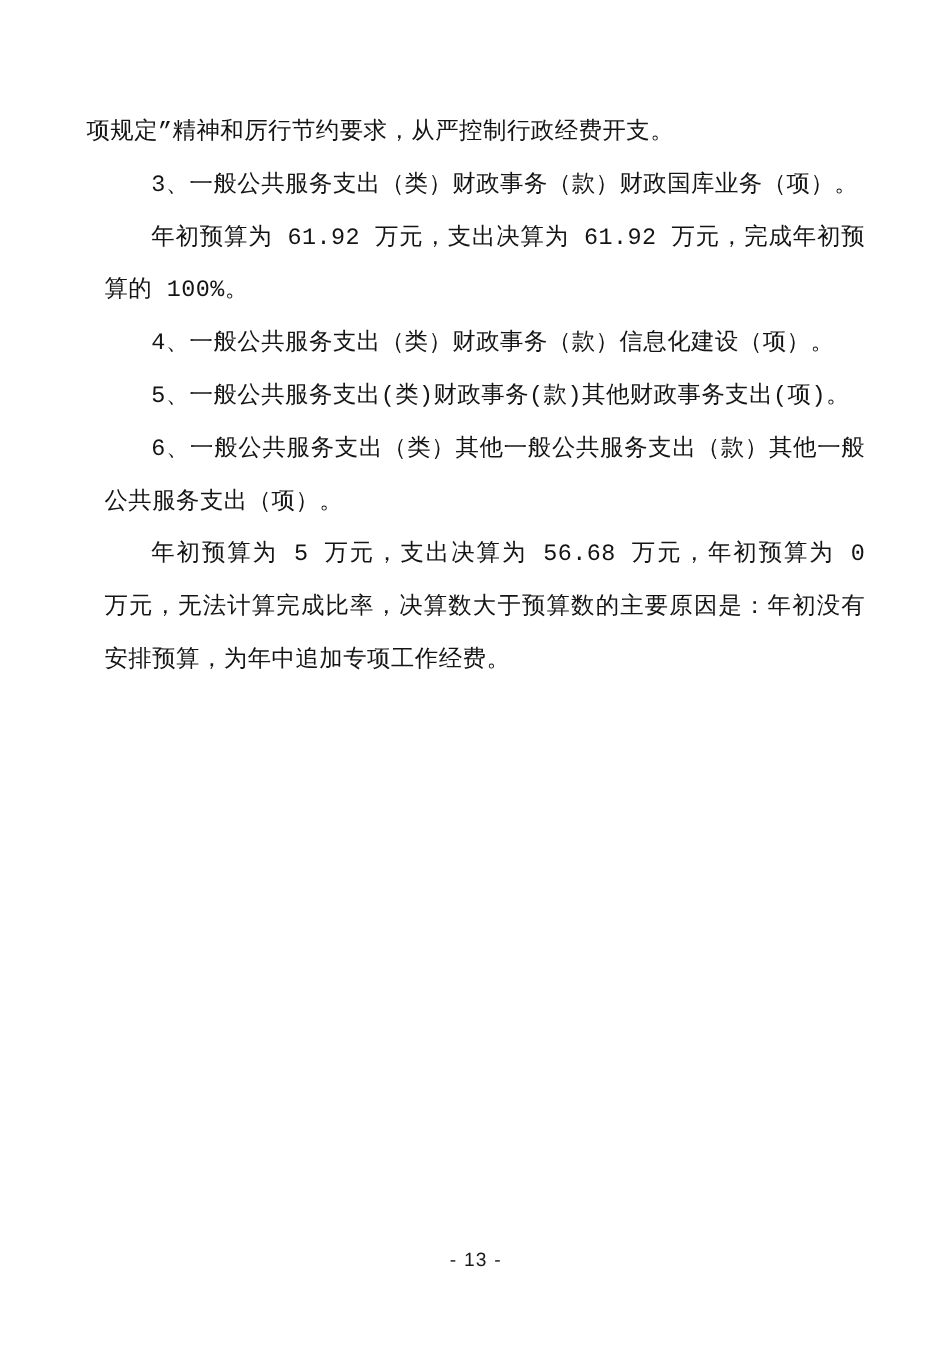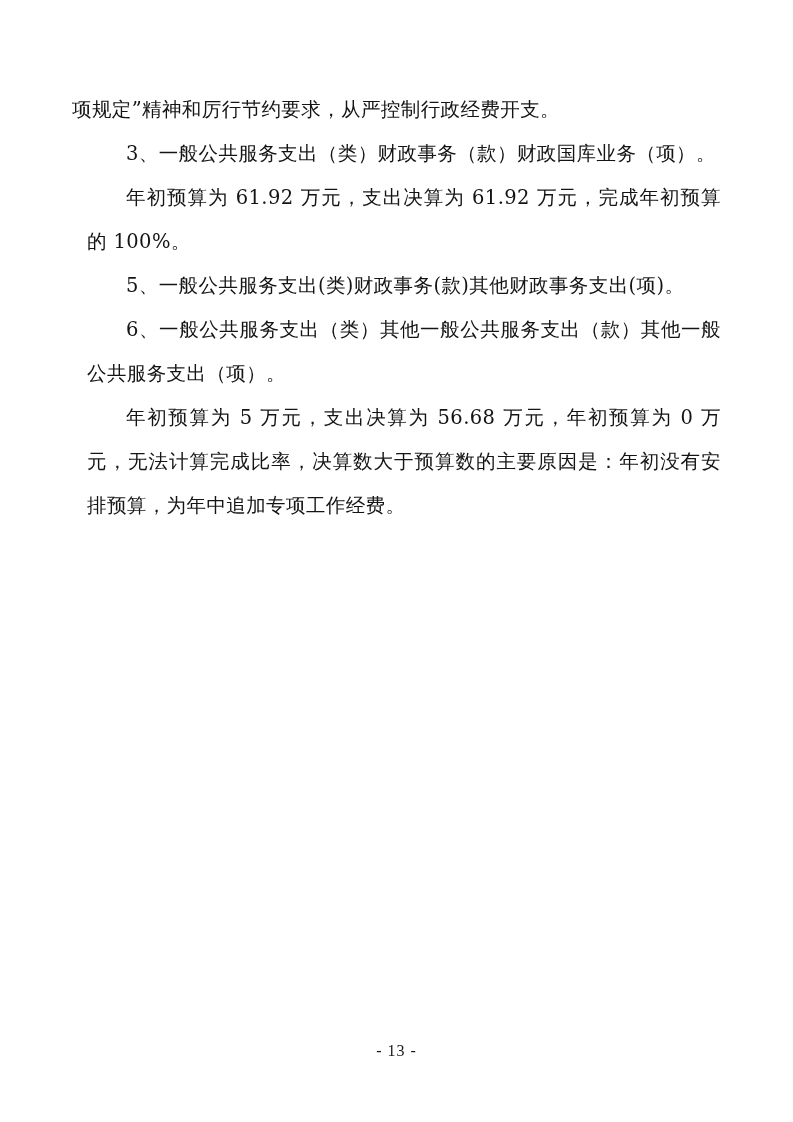--- a/index.html
+++ b/index.html
@@ -27,43 +27,45 @@
   .body-text {
     font-size: 19.5px;
     line-height: 44px;
     text-align: justify;
     text-justify: inter-ideograph;
     letter-spacing: 0.4px;
   }
   .para {
     margin: 0;
     text-indent: 0;
+    font-family: Liberation Mono, monospace;
   }
   .para.indent {
     text-indent: 39px;
     margin-left: 15px;
   }
   .footer {
     position: absolute;
     left: 0;
     right: 0;
     bottom: 62px;
     text-align: center;
     font-size: 16px;
     letter-spacing: 1px;
     color: #1a1a1a;
-    font-family: Liberation Serif, serif;
+    font-family: Liberation Sans, sans-serif;
   }
 </style>
 </head>
 <body>
 
 <div class="page">
   <div class="body-text">
     <p class="para">项规定”精神和厉行节约要求，从严控制行政经费开支。</p>
     <p class="para indent">3、一般公共服务支出（类）财政事务（款）财政国库业务（项）。</p>
     <p class="para indent">年初预算为 61.92 万元，支出决算为 61.92 万元，完成年初预算的 100%。</p>
+    <p class="para indent">4、一般公共服务支出（类）财政事务（款）信息化建设（项）。</p>
     <p class="para indent">5、一般公共服务支出(类)财政事务(款)其他财政事务支出(项)。</p>
     <p class="para indent">6、一般公共服务支出（类）其他一般公共服务支出（款）其他一般公共服务支出（项）。</p>
     <p class="para indent">年初预算为 5 万元，支出决算为 56.68 万元，年初预算为 0 万元，无法计算完成比率，决算数大于预算数的主要原因是：年初没有安排预算，为年中追加专项工作经费。</p>
   </div>
   <div class="footer">- 13 -</div>
 </div>
 
 </body></html>

